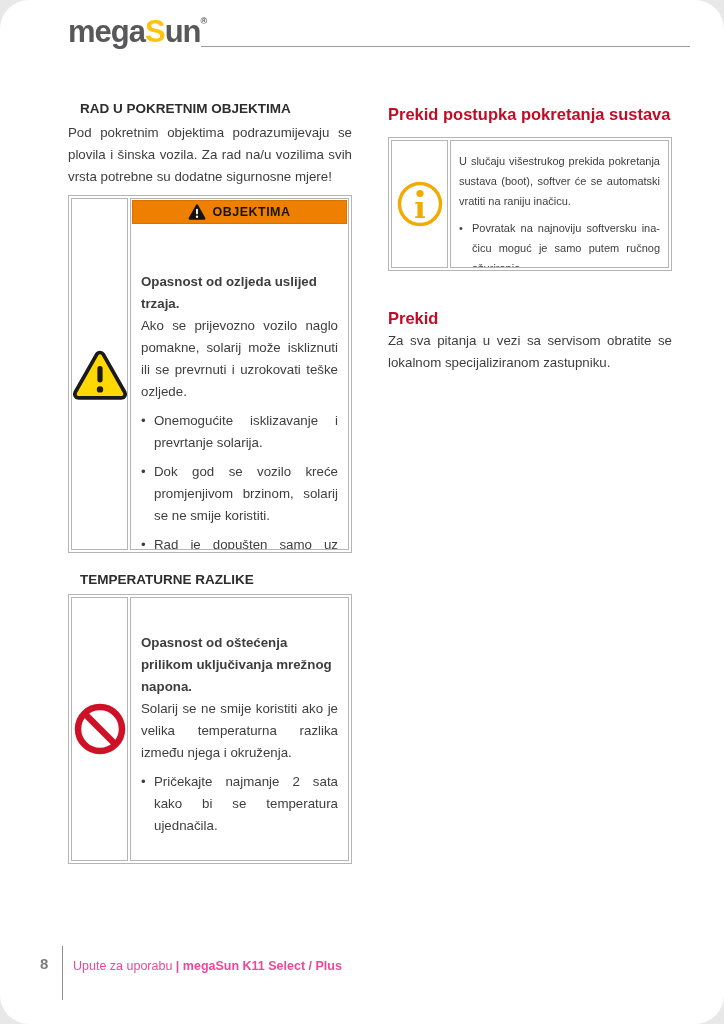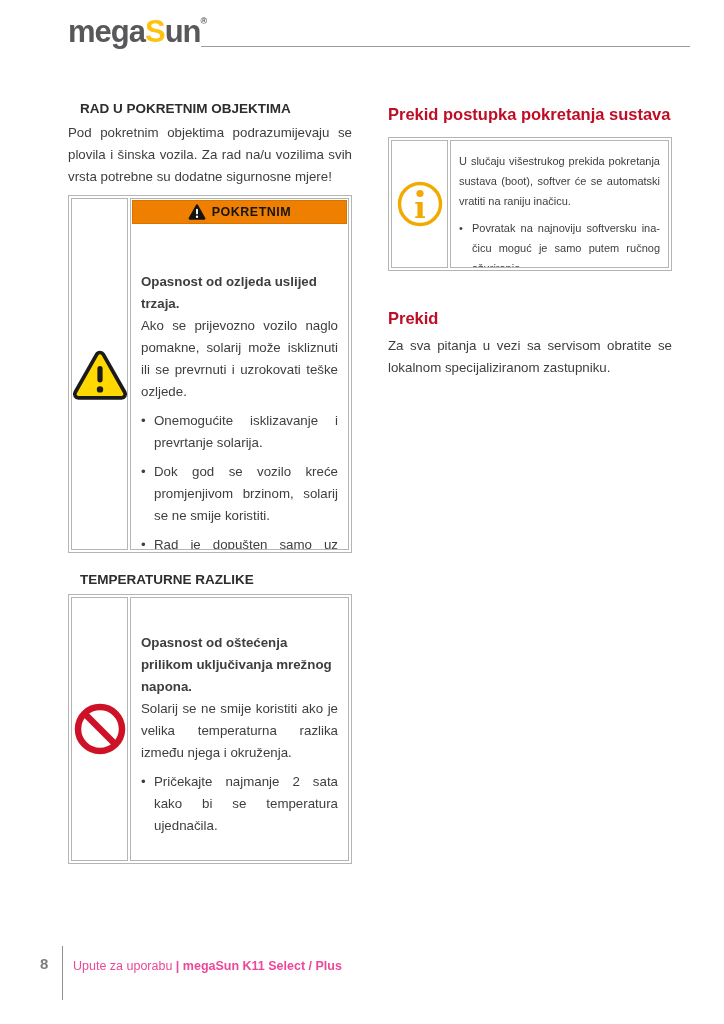--- a/index.html
+++ b/index.html
@@ -1,38 +1,38 @@
 <!DOCTYPE html>
 <html><head>
 <meta charset="utf-8">
 <style>
   * { margin:0; padding:0; box-sizing:border-box; }
   html,body { background:#e8e8e8; }
   .page {
     position:relative; width:724px; height:1024px; margin:0 auto;
     background:#ffffff; overflow:hidden;
-    font-family:"Liberation Sans", sans-serif; color:#3e3e3e;
+    font-family:"Liberation Sans", sans-serif; color:#3e3e3e;border-radius:29px;
   }
   
   .logo { position:absolute; left:68px; top:14px; font-size:31px; font-weight:bold;
           letter-spacing:-1px; color:#58585a; white-space:nowrap; }
   .logo-s { color:#ffc20e; }
   .logo-reg { font-size:9px; vertical-align:18px; letter-spacing:0; }
   .logo-rule { position:absolute; left:201px; top:46px; width:489px; height:1px; background:#9b9b9b; }
   
   .col { position:absolute; width:284px; }
   .col-left  { left:68px;  top:100px; }
   .col-right { left:388px; top:103px; }
   
   .sec-heading { font-size:13.5px; line-height:18px; font-weight:bold; color:#2d2d2d; margin:0 0 4px 12px; }
   .sec-heading.second { margin-top:18px; margin-bottom:0; }
   .body-text { font-size:13.3px; line-height:22px; text-align:justify; }
   .red-heading { font-size:16.5px; line-height:23px; font-weight:bold; color:#c00d26; }
   .red-heading.servis { margin-top:36px; }
-  .col-right .body-text.servis-p { margin-top:5px; }
+  .col-right .body-text.servis-p { }
   
   .icon-box { display:flex; gap:2px; border:1px solid #b5b5b5; padding:2px; background:#fff; }
   .warning-box { margin-top:7px; height:358px; }
   .temp-box    { margin-top:5px;  height:270px; }
   .info-box    { margin-top:11px; height:134px; }
   .icon-cell { flex:none; width:57px; border:1px solid #b5b5b5;
                display:flex; align-items:center; justify-content:center; }
   .content-cell { flex:1; border:1px solid #b5b5b5; overflow:hidden; }
   .warn-header { height:24px; margin:1px; background:#ee7f00; border:1px solid #d97300;
                  display:flex; align-items:center; justify-content:center; gap:6px;
@@ -80,21 +80,21 @@
       </div>
       <div class="content-cell">
         <div class="warn-header">
           <span>
             <svg width="18" height="16" viewBox="0 0 60 54">
               <path d="M26.5 3 a4 4 0 0 1 7 0 L58 47 a4 4 0 0 1 -3.5 6 H5.5 a4 4 0 0 1 -3.5 -6 Z" fill="#131313"></path>
               <rect x="26.8" y="16" width="6.4" height="19" rx="3.2" fill="#ffffff"></rect>
               <circle cx="30" cy="43" r="4" fill="#ffffff"></circle>
             </svg>
           </span>
-          <span>POKRETNIM</span>
+          <span>OBJEKTIMA</span>
         </div>
         <div class="box-body">
           <p class="box-title">Opasnost od ozljeda uslijed trzaja.</p>
           <p class="body-text">Ako se prijevozno vozilo naglo poma­kne, solarij može iskliznuti ili se prevr­nuti i uzrokovati teške ozljede.</p>
           <div class="bullet-list">
               <div class="bullet-item">
                 <span class="bullet-marker">•</span>
                 <span class="bullet-text">Onemogućite isklizavanje i prevrtanje solarija.</span>
               </div>
               <div class="bullet-item">

